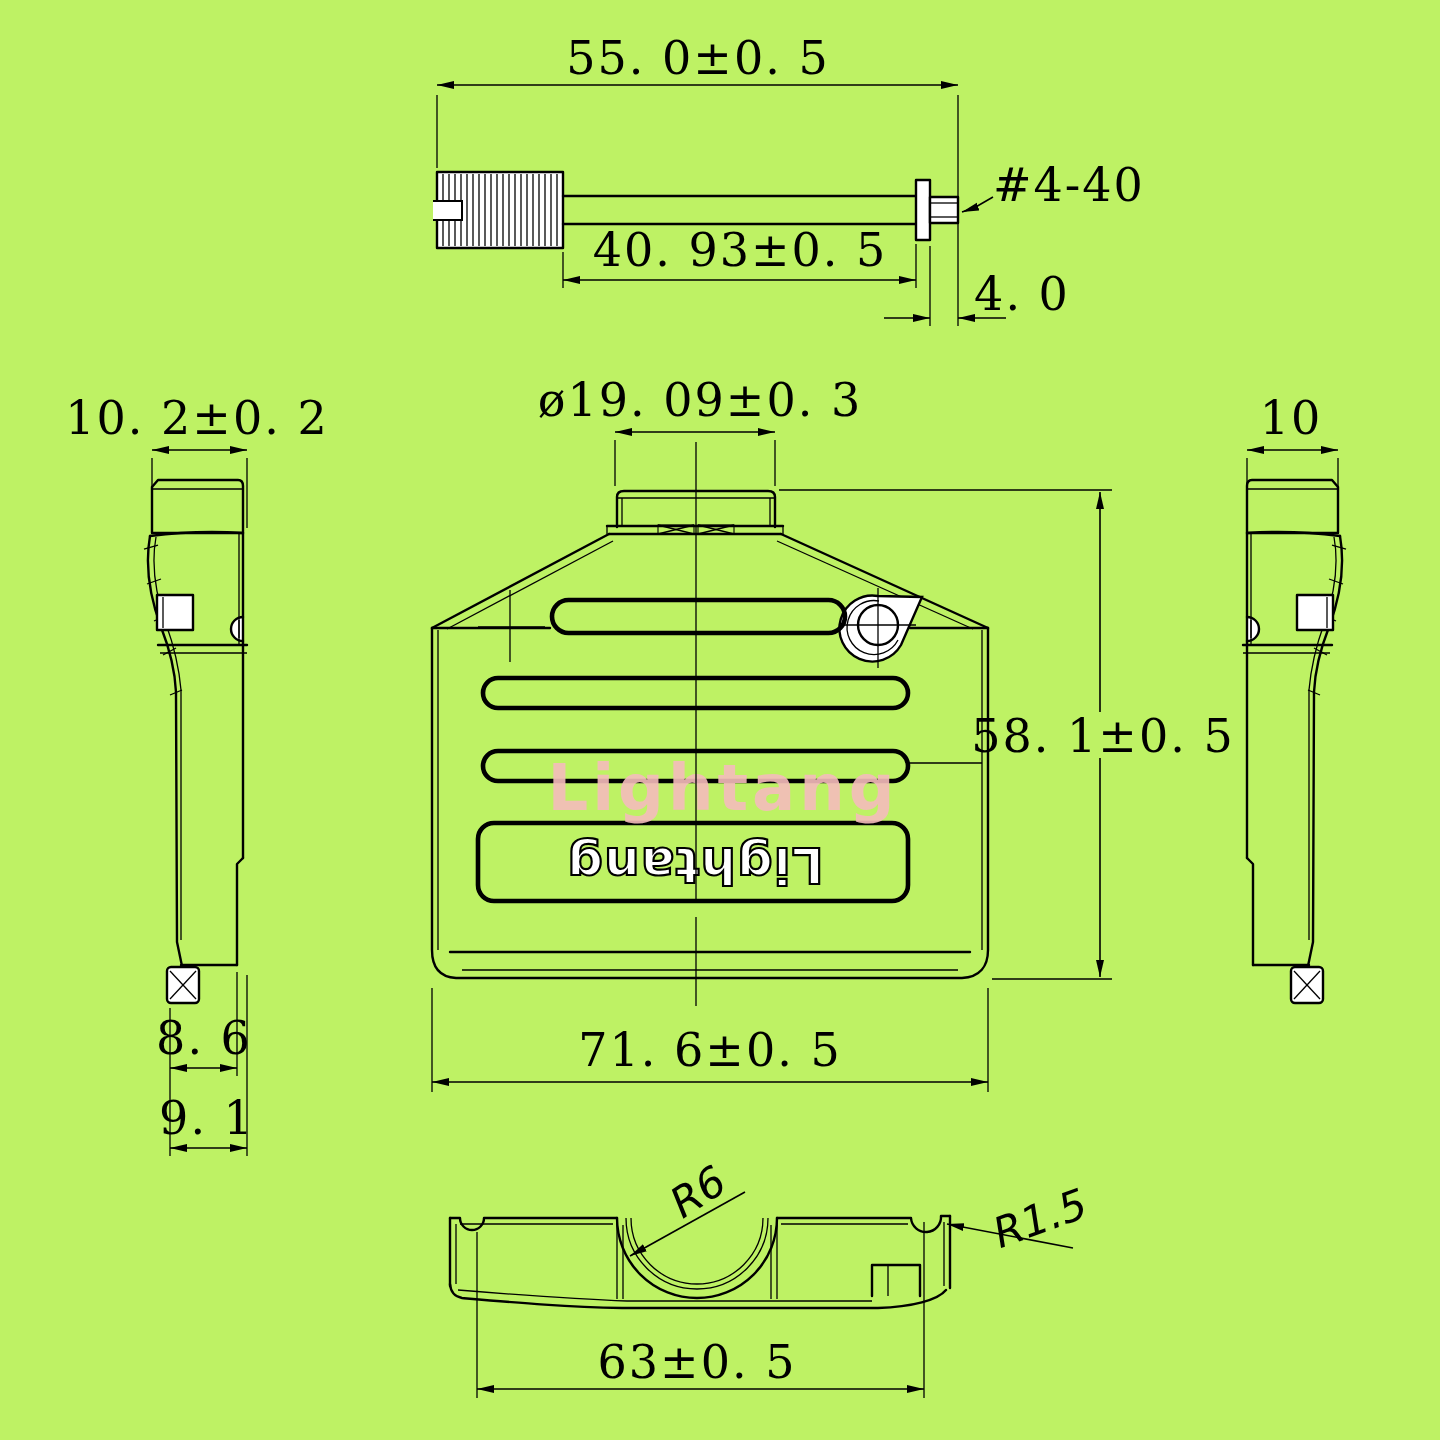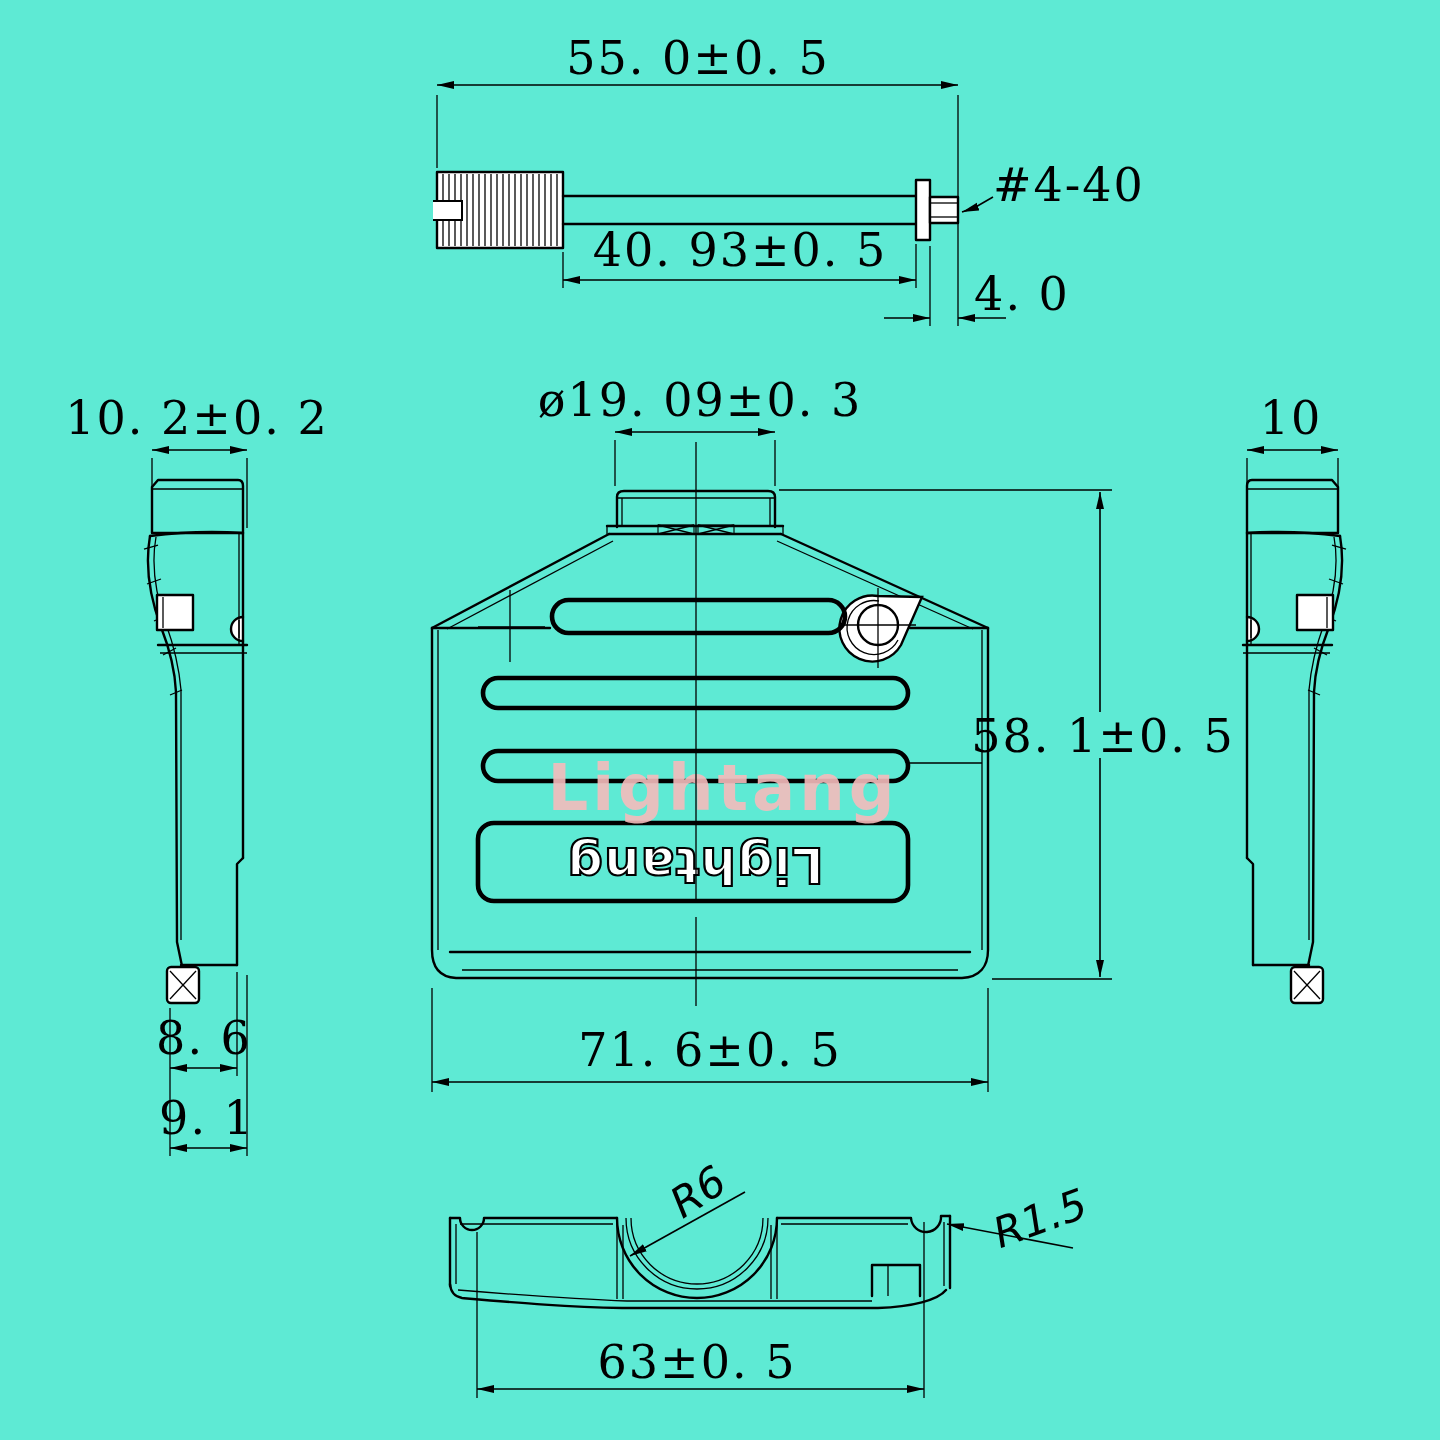--- a/index.html
+++ b/index.html
@@ -1,16 +1,16 @@
 <!DOCTYPE html>
 <html><head>
 <meta charset="utf-8">
 <style>
   html,body{margin:0;padding:0;background:#ffffff;}
-  #canvas{position:relative;width:1440px;height:1440px;background:#5eead4;overflow:hidden;}
+  #canvas{position:relative;width:1440px;height:1440px;background:#bef264;overflow:hidden;}
   svg{display:block;}
   .ln   {stroke:#000;stroke-width:2.4;fill:none;stroke-linecap:round;stroke-linejoin:round;}
   .lnw  {stroke:#000;stroke-width:2.4;fill:#fff;stroke-linecap:round;stroke-linejoin:round;}
   .thin {stroke:#000;stroke-width:1.3;fill:none;}
   .diml {stroke:#000;stroke-width:1.6;fill:none;}
   .slot {stroke:#000;stroke-width:4.6;fill:none;}
   .dim  {font-family:"DejaVu Serif", serif;font-size:46px;letter-spacing:2px;fill:#000;}
   .dimi {font-family:"DejaVu Sans", sans-serif;font-style:italic;font-size:42px;fill:#000;}
   .logo {font-family:"DejaVu Sans", sans-serif;font-weight:bold;font-size:50px;letter-spacing:1px;
          fill:#ffffff;stroke:#000000;stroke-width:2.2px;}

